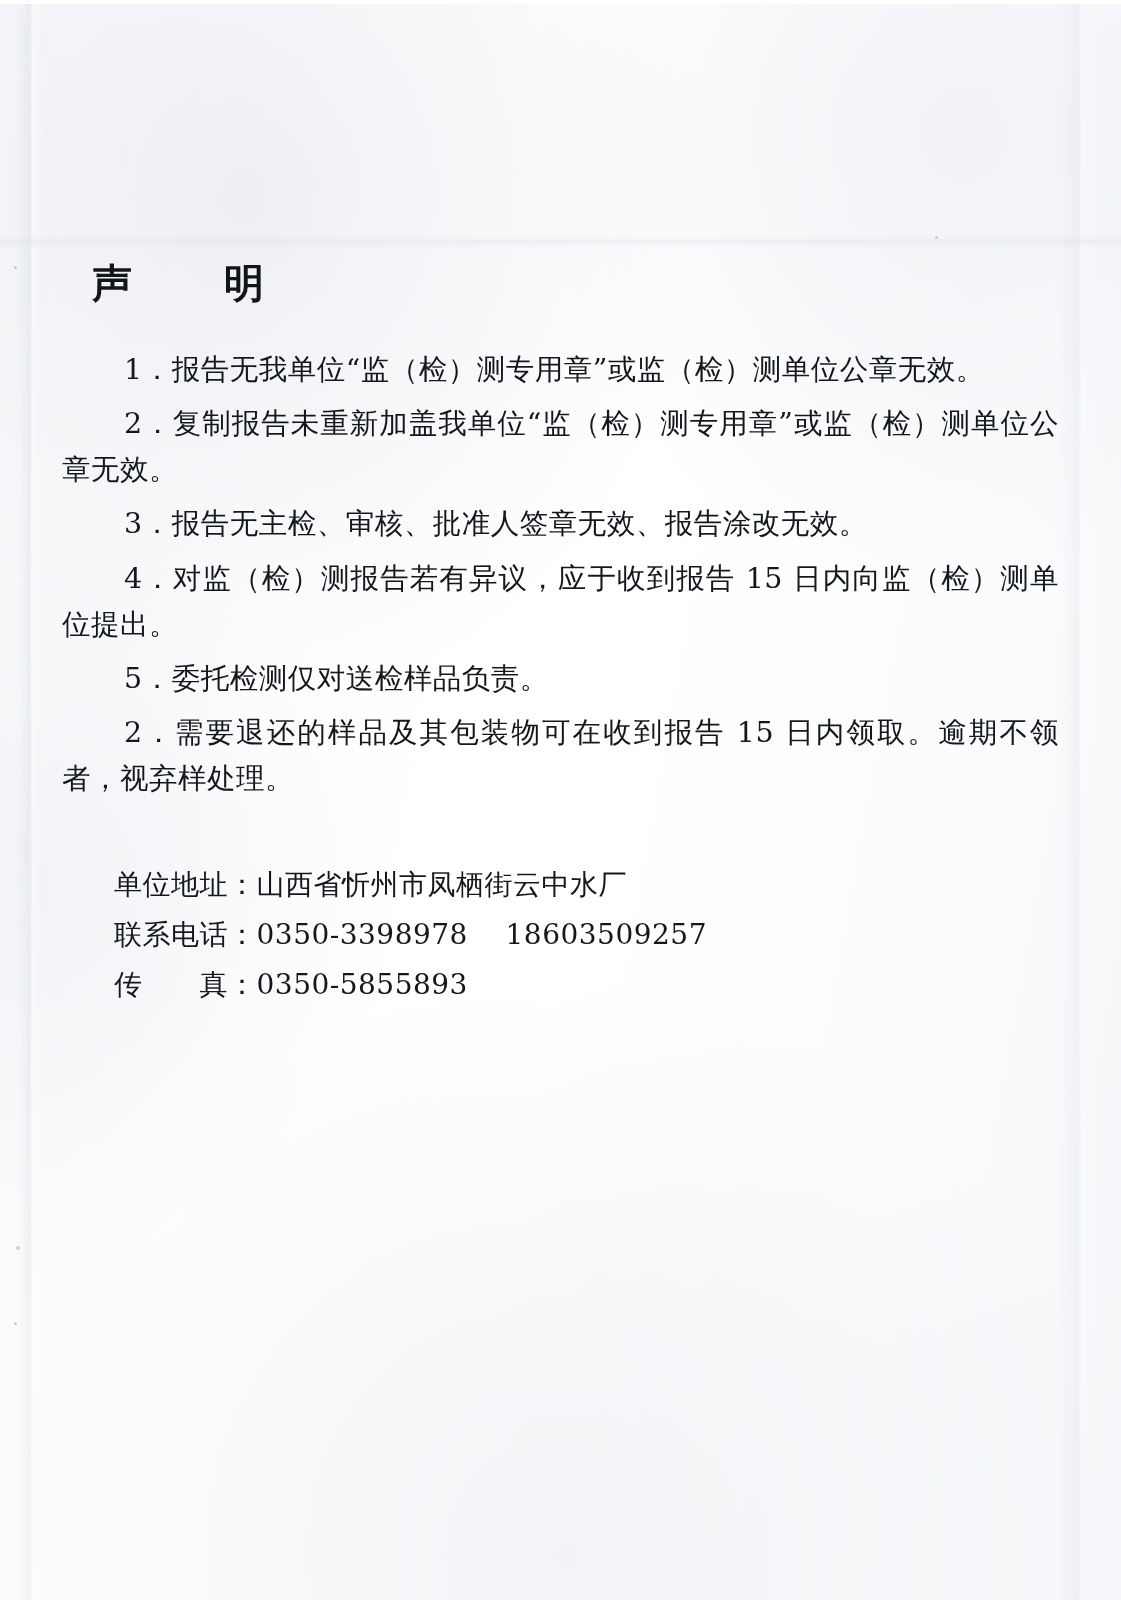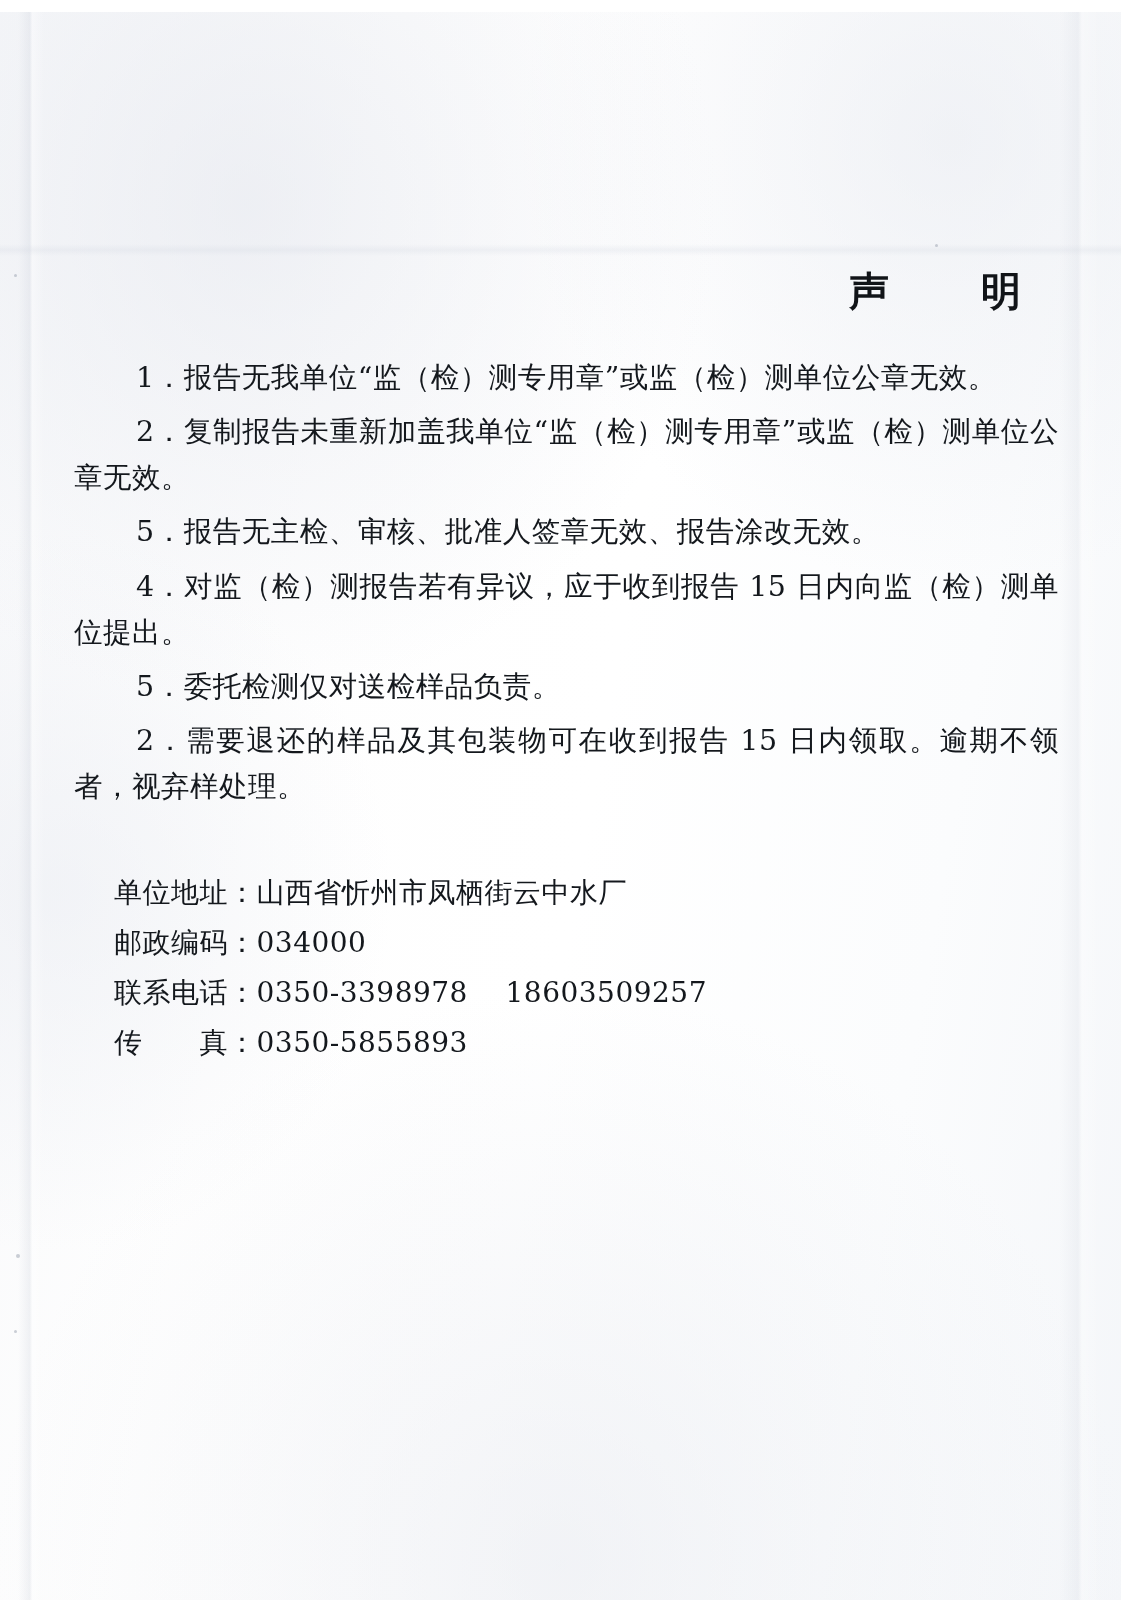--- a/index.html
+++ b/index.html
@@ -44,33 +44,33 @@
   }
 
   .content {
     position: relative;
     padding: 0 62px;
     box-sizing: border-box;
     z-index: 2;
   }
 
   .doc-title {
-    margin: 12px;
+    margin: 4px;
     padding-top: 252px;
-    text-align: right;
+    text-align: left;
     font-family: "DejaVu Sans", "Liberation Sans", sans-serif;
     font-weight: bold;
     font-size: 40px;
     letter-spacing: 26px;
     text-indent: 26px;
     color: #111418;
   }
 
   .clauses {
-    margin: 36px 0 0 12px;
+    margin: 36px 0 0 0;
     padding: 0;
     list-style: none;
   }
   .clause {
     font-size: 28.5px;
     line-height: 1.62;
     color: #14181d;
     margin: 0 0 8px 0;
     text-indent: 62px;
     letter-spacing: 0.5px;
@@ -103,27 +103,26 @@
   <div class="speck" style="left:14px; top:1318px; width:3px; height:3px;"></div>
   <div class="speck" style="left:14px; top:262px; width:3px; height:3px;"></div>
 
   <div class="content">
 
     <h1 class="doc-title">声　明</h1>
 
     <ul class="clauses">
       <li class="clause">1．报告无我单位“监（检）测专用章”或监（检）测单位公章无效。</li>
       <li class="clause">2．复制报告未重新加盖我单位“监（检）测专用章”或监（检）测单位公章无效。</li>
-      <li class="clause">5．报告无主检、审核、批准人签章无效、报告涂改无效。</li>
+      <li class="clause">3．报告无主检、审核、批准人签章无效、报告涂改无效。</li>
       <li class="clause">4．对监（检）测报告若有异议，应于收到报告 15 日内向监（检）测单位提出。</li>
       <li class="clause">5．委托检测仅对送检样品负责。</li>
       <li class="clause">2．需要退还的样品及其包装物可在收到报告 15 日内领取。逾期不领者，视弃样处理。</li>
     </ul>
 
     <div class="contact-block">
       <div class="contact-line">单位地址：山西省忻州市凤栖街云中水厂</div>
-      <div class="contact-line">邮政编码：034000</div>
       <div class="contact-line">联系电话：0350-3398978    18603509257</div>
       <div class="contact-line">传　　真：0350-5855893</div>
     </div>
 
   </div>
 </div>
 
 </body></html>

